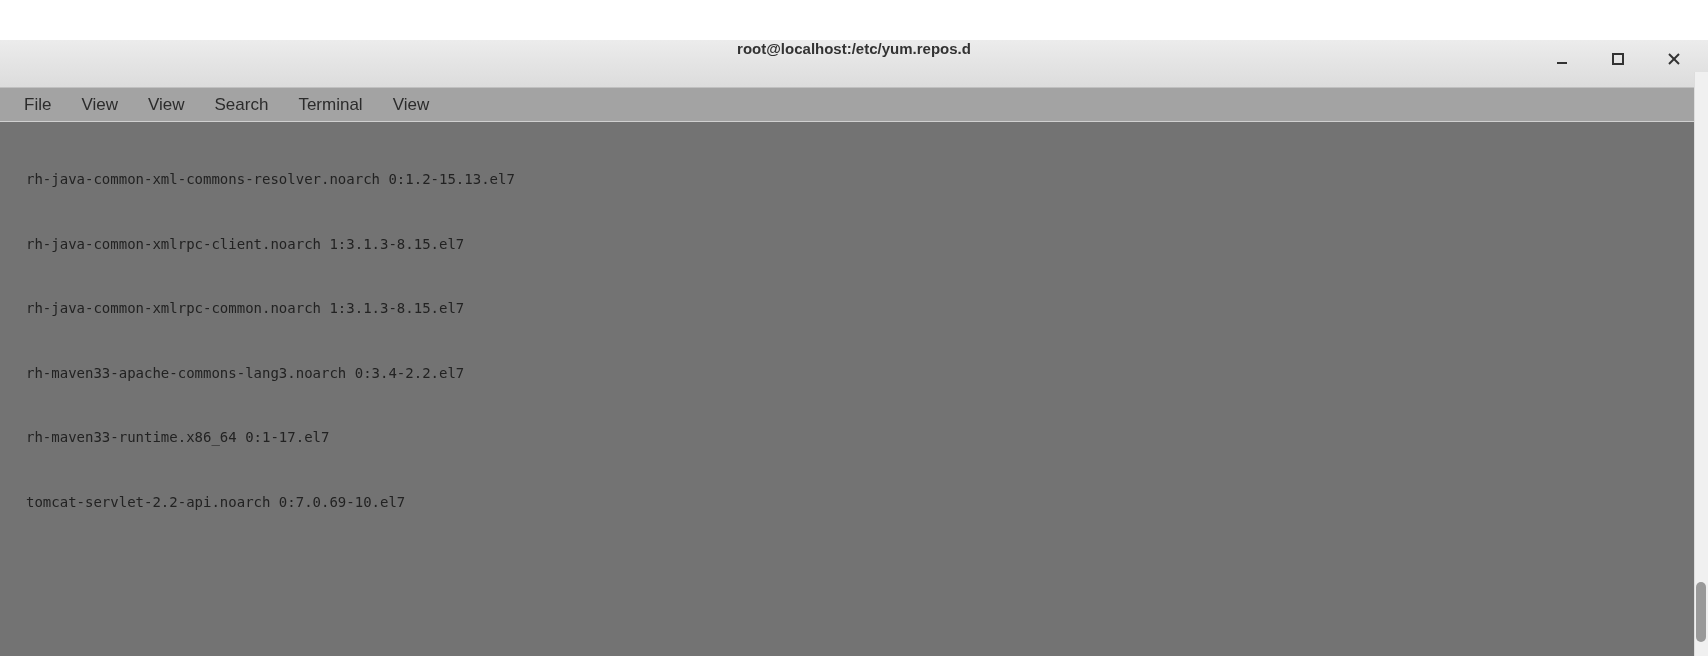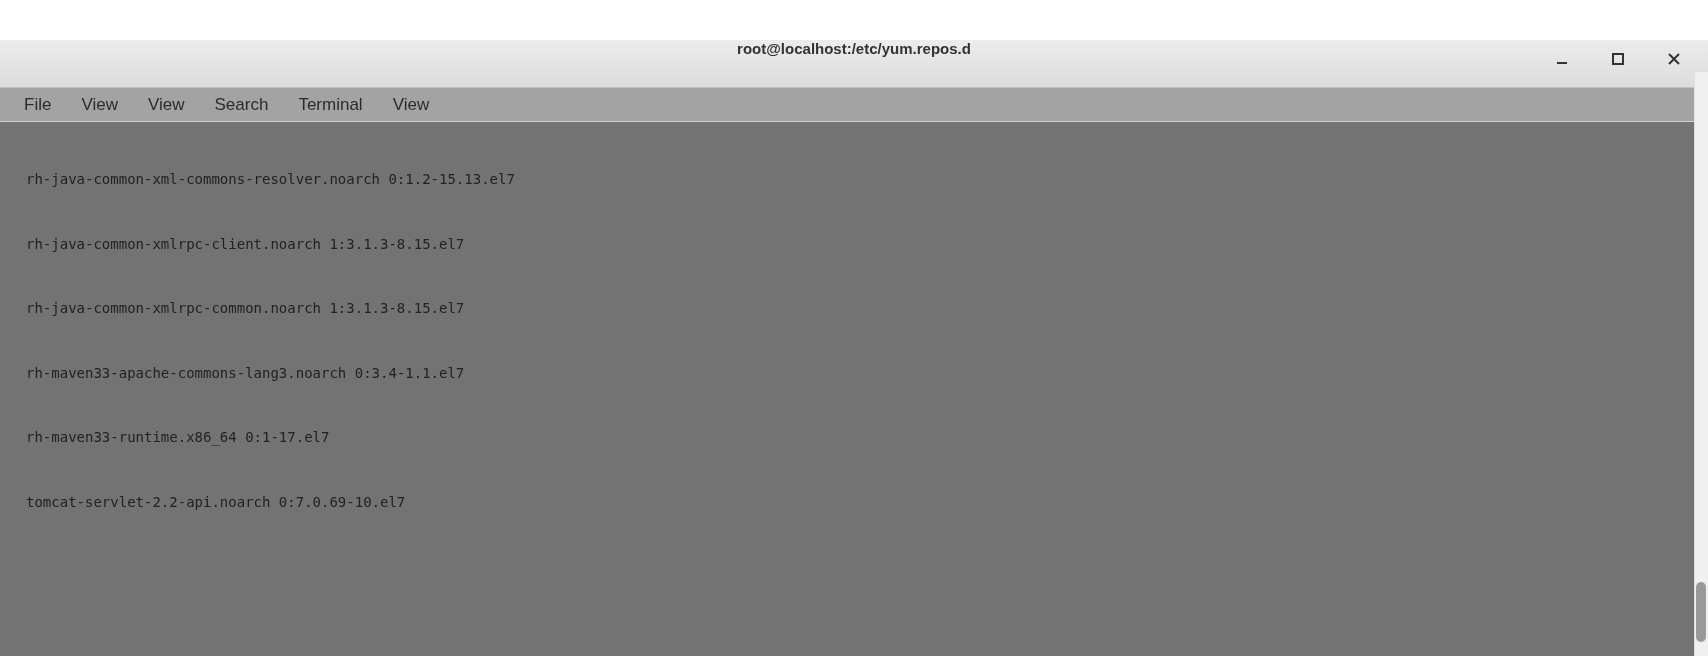--- a/index.html
+++ b/index.html
@@ -134,21 +134,21 @@
   <div class="menu-item">View</div>
   <div class="menu-item">Search</div>
   <div class="menu-item">Terminal</div>
   <div class="menu-item">View</div>
 </div>
 
 <div class="terminal">
   <span class="indent">rh-java-common-xml-commons-resolver.noarch 0:1.2-15.13.el7</span>
   <span class="indent">rh-java-common-xmlrpc-client.noarch 1:3.1.3-8.15.el7</span>
   <span class="indent">rh-java-common-xmlrpc-common.noarch 1:3.1.3-8.15.el7</span>
-  <span class="indent">rh-maven33-apache-commons-lang3.noarch 0:3.4-1.1.el7</span>
+  <span class="indent">rh-maven33-apache-commons-lang3.noarch 0:3.4-2.2.el7</span>
   <span class="indent">rh-maven33-runtime.x86_64 0:1-17.el7</span>
   <span class="indent">tomcat-servlet-2.2-api.noarch 0:7.0.69-10.el7</span>
   <div class="blank"></div>
   
   
   
   
   
   
   

